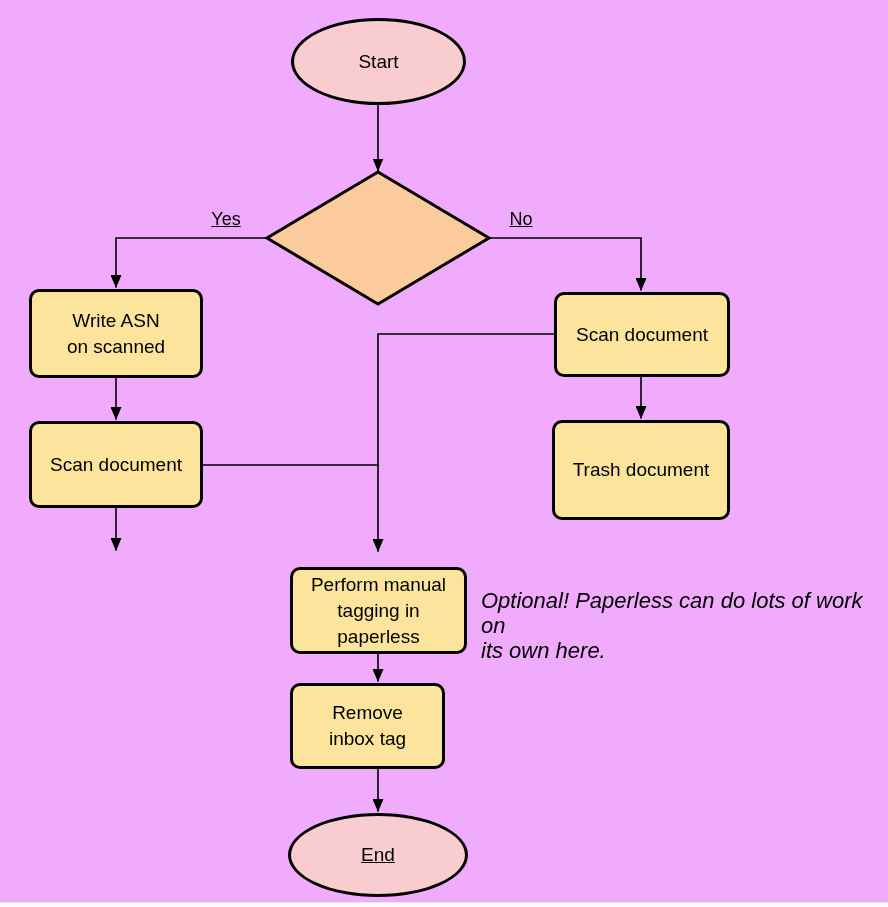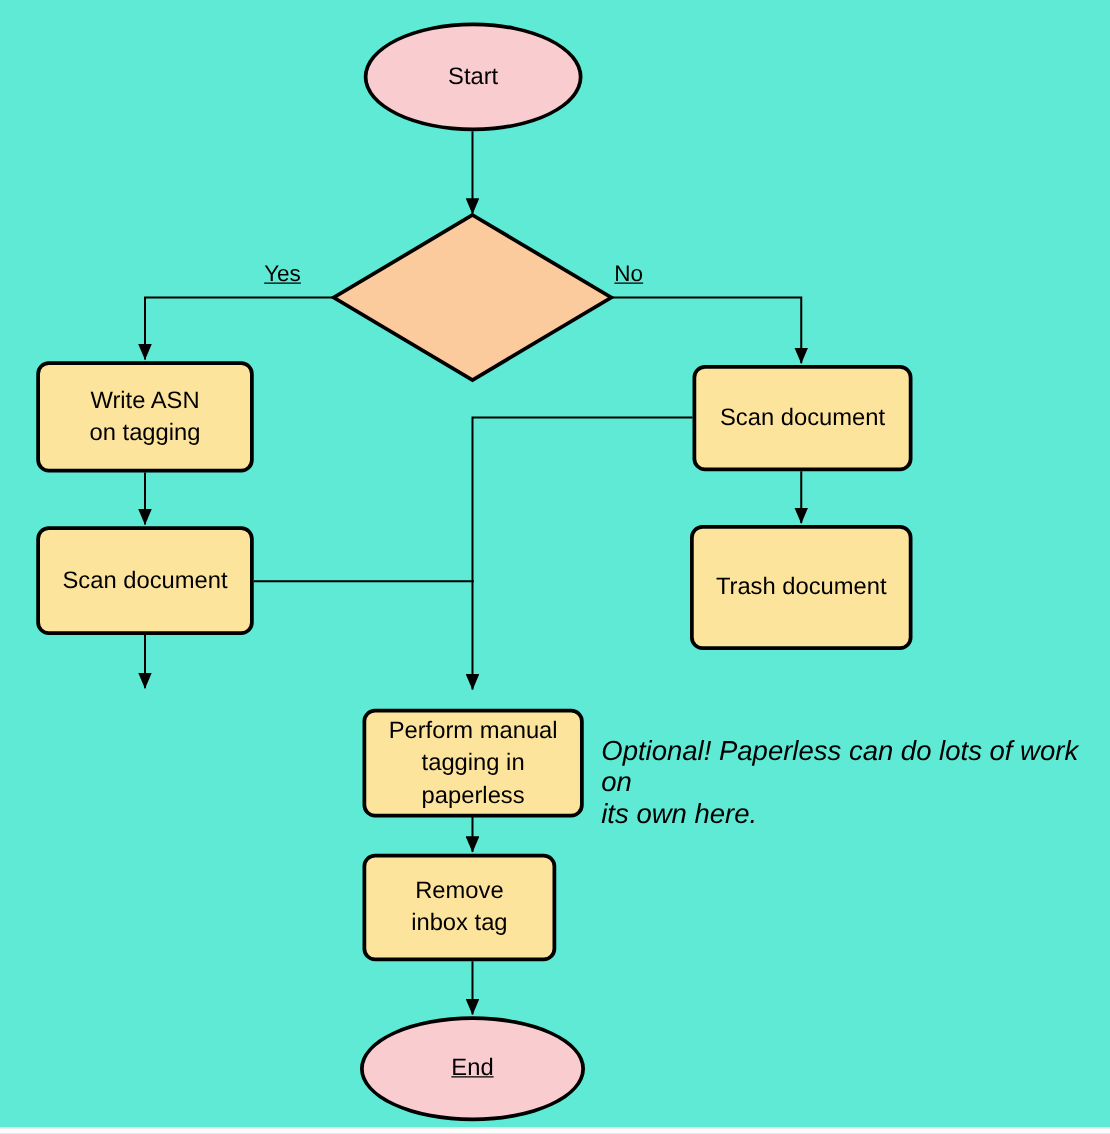--- a/index.html
+++ b/index.html
@@ -1,20 +1,20 @@
 <!DOCTYPE html>
 <html style="--terminal-fill: #f9cdd0; --decision-fill: #fccb9d; --process-fill: #fde49c; --stroke: #000000;"><head>
 <meta charset="utf-8">
 <style>
   html, body { margin: 0; padding: 0; background: #ffffff; }
   .canvas {
     position: relative;
     width: 888px;
     height: 907px;
-    background: #5eead4;
+    background: #f0abfc;
     overflow: hidden;
     font-family: "Liberation Sans", sans-serif;
     color: #000;
   }
   .edges { position: absolute; left: 0; top: 0; }
   .edge {
     fill: none;
     stroke: var(--stroke, #000);
     stroke-width: 1.6;
   }
@@ -104,25 +104,25 @@
     <polygon class="diamond" points="378,172 489,238 378,304 267,238"></polygon>
   </svg>
 
   <div class="node terminal" style="left:291px; top:18px; width:175px; height:87px;">
     <span>Start</span>
   </div>
 
 
   <div class="edge-label" style="left:202px; top:209px; width:48px;">Yes</div>
 
-  <div class="edge-label" style="left:479px; top:209px; width:48px;">No</div>
+  <div class="edge-label" style="left:497px; top:209px; width:48px;">No</div>
 
   <div class="node" style="left:29px; top:289px; width:174px; height:89px;">
     <span>Write ASN
-on tagging</span>
+on scanned</span>
   </div>
 
   <div class="node" style="left:29px; top:421px; width:174px; height:87px;">
     <span>Scan document</span>
   </div>
 
 
   <div class="node" style="left:554px; top:292px; width:176px; height:85px;">
     <span>Scan document</span>
   </div>

